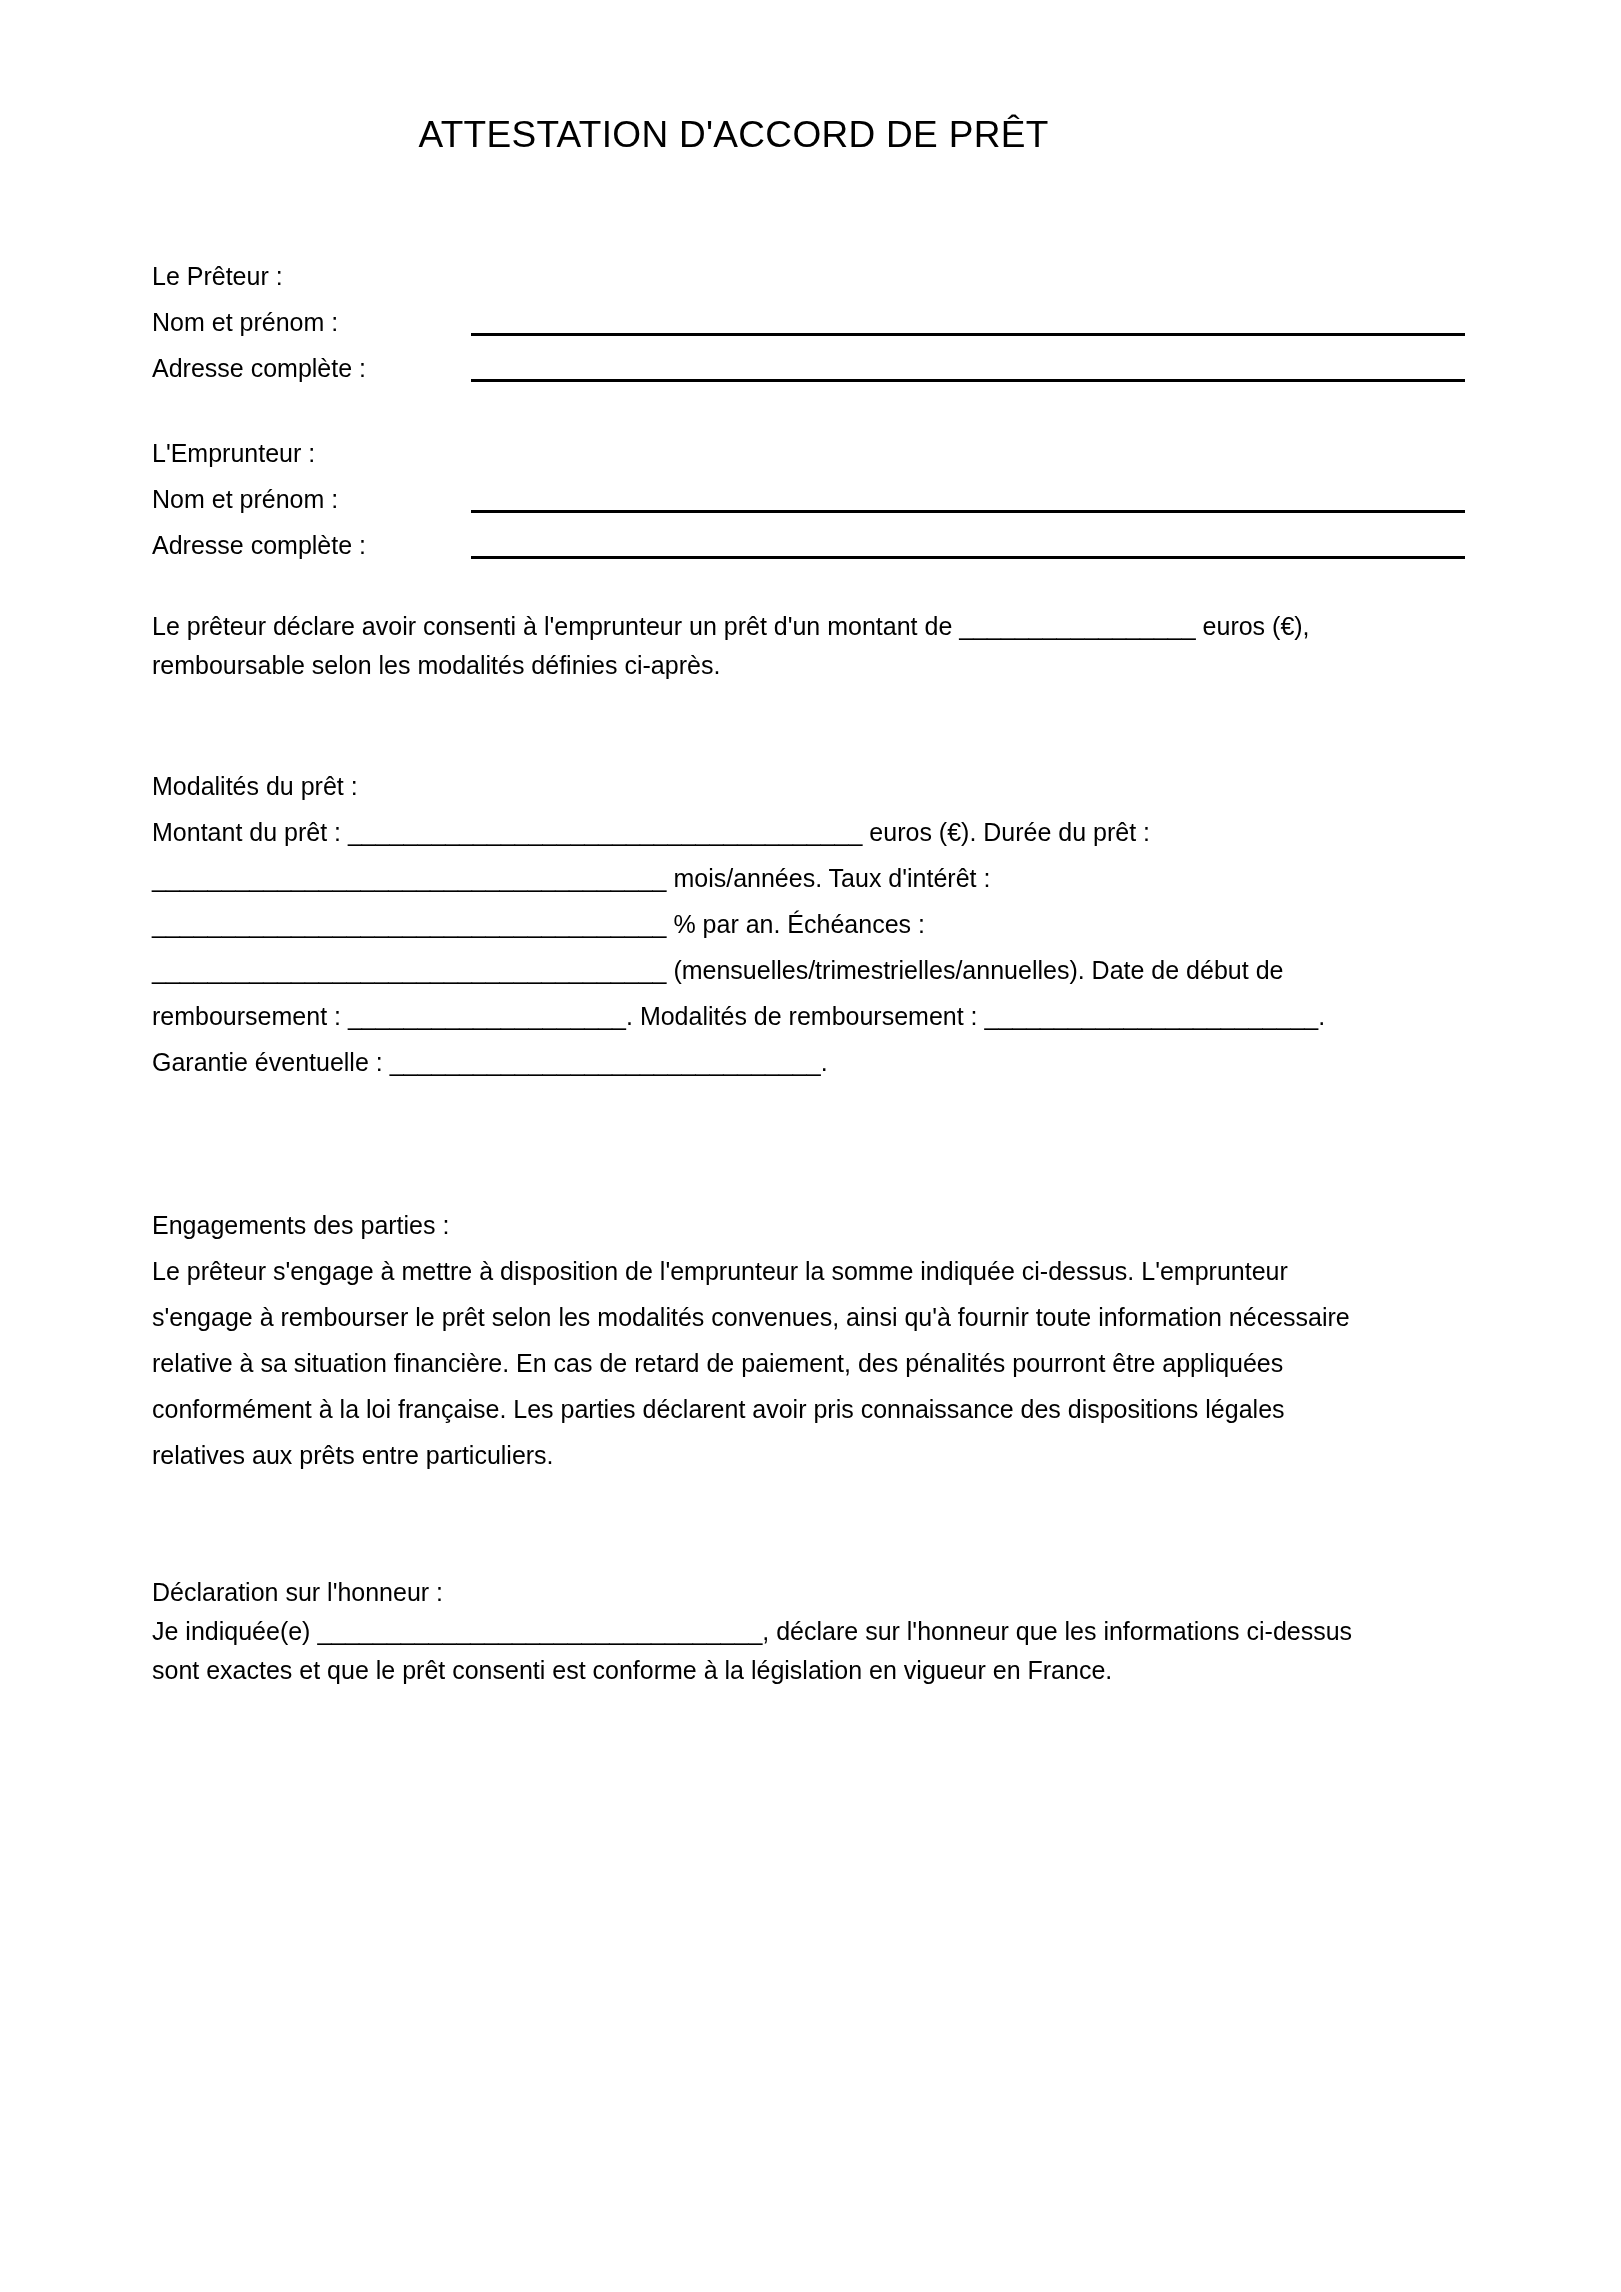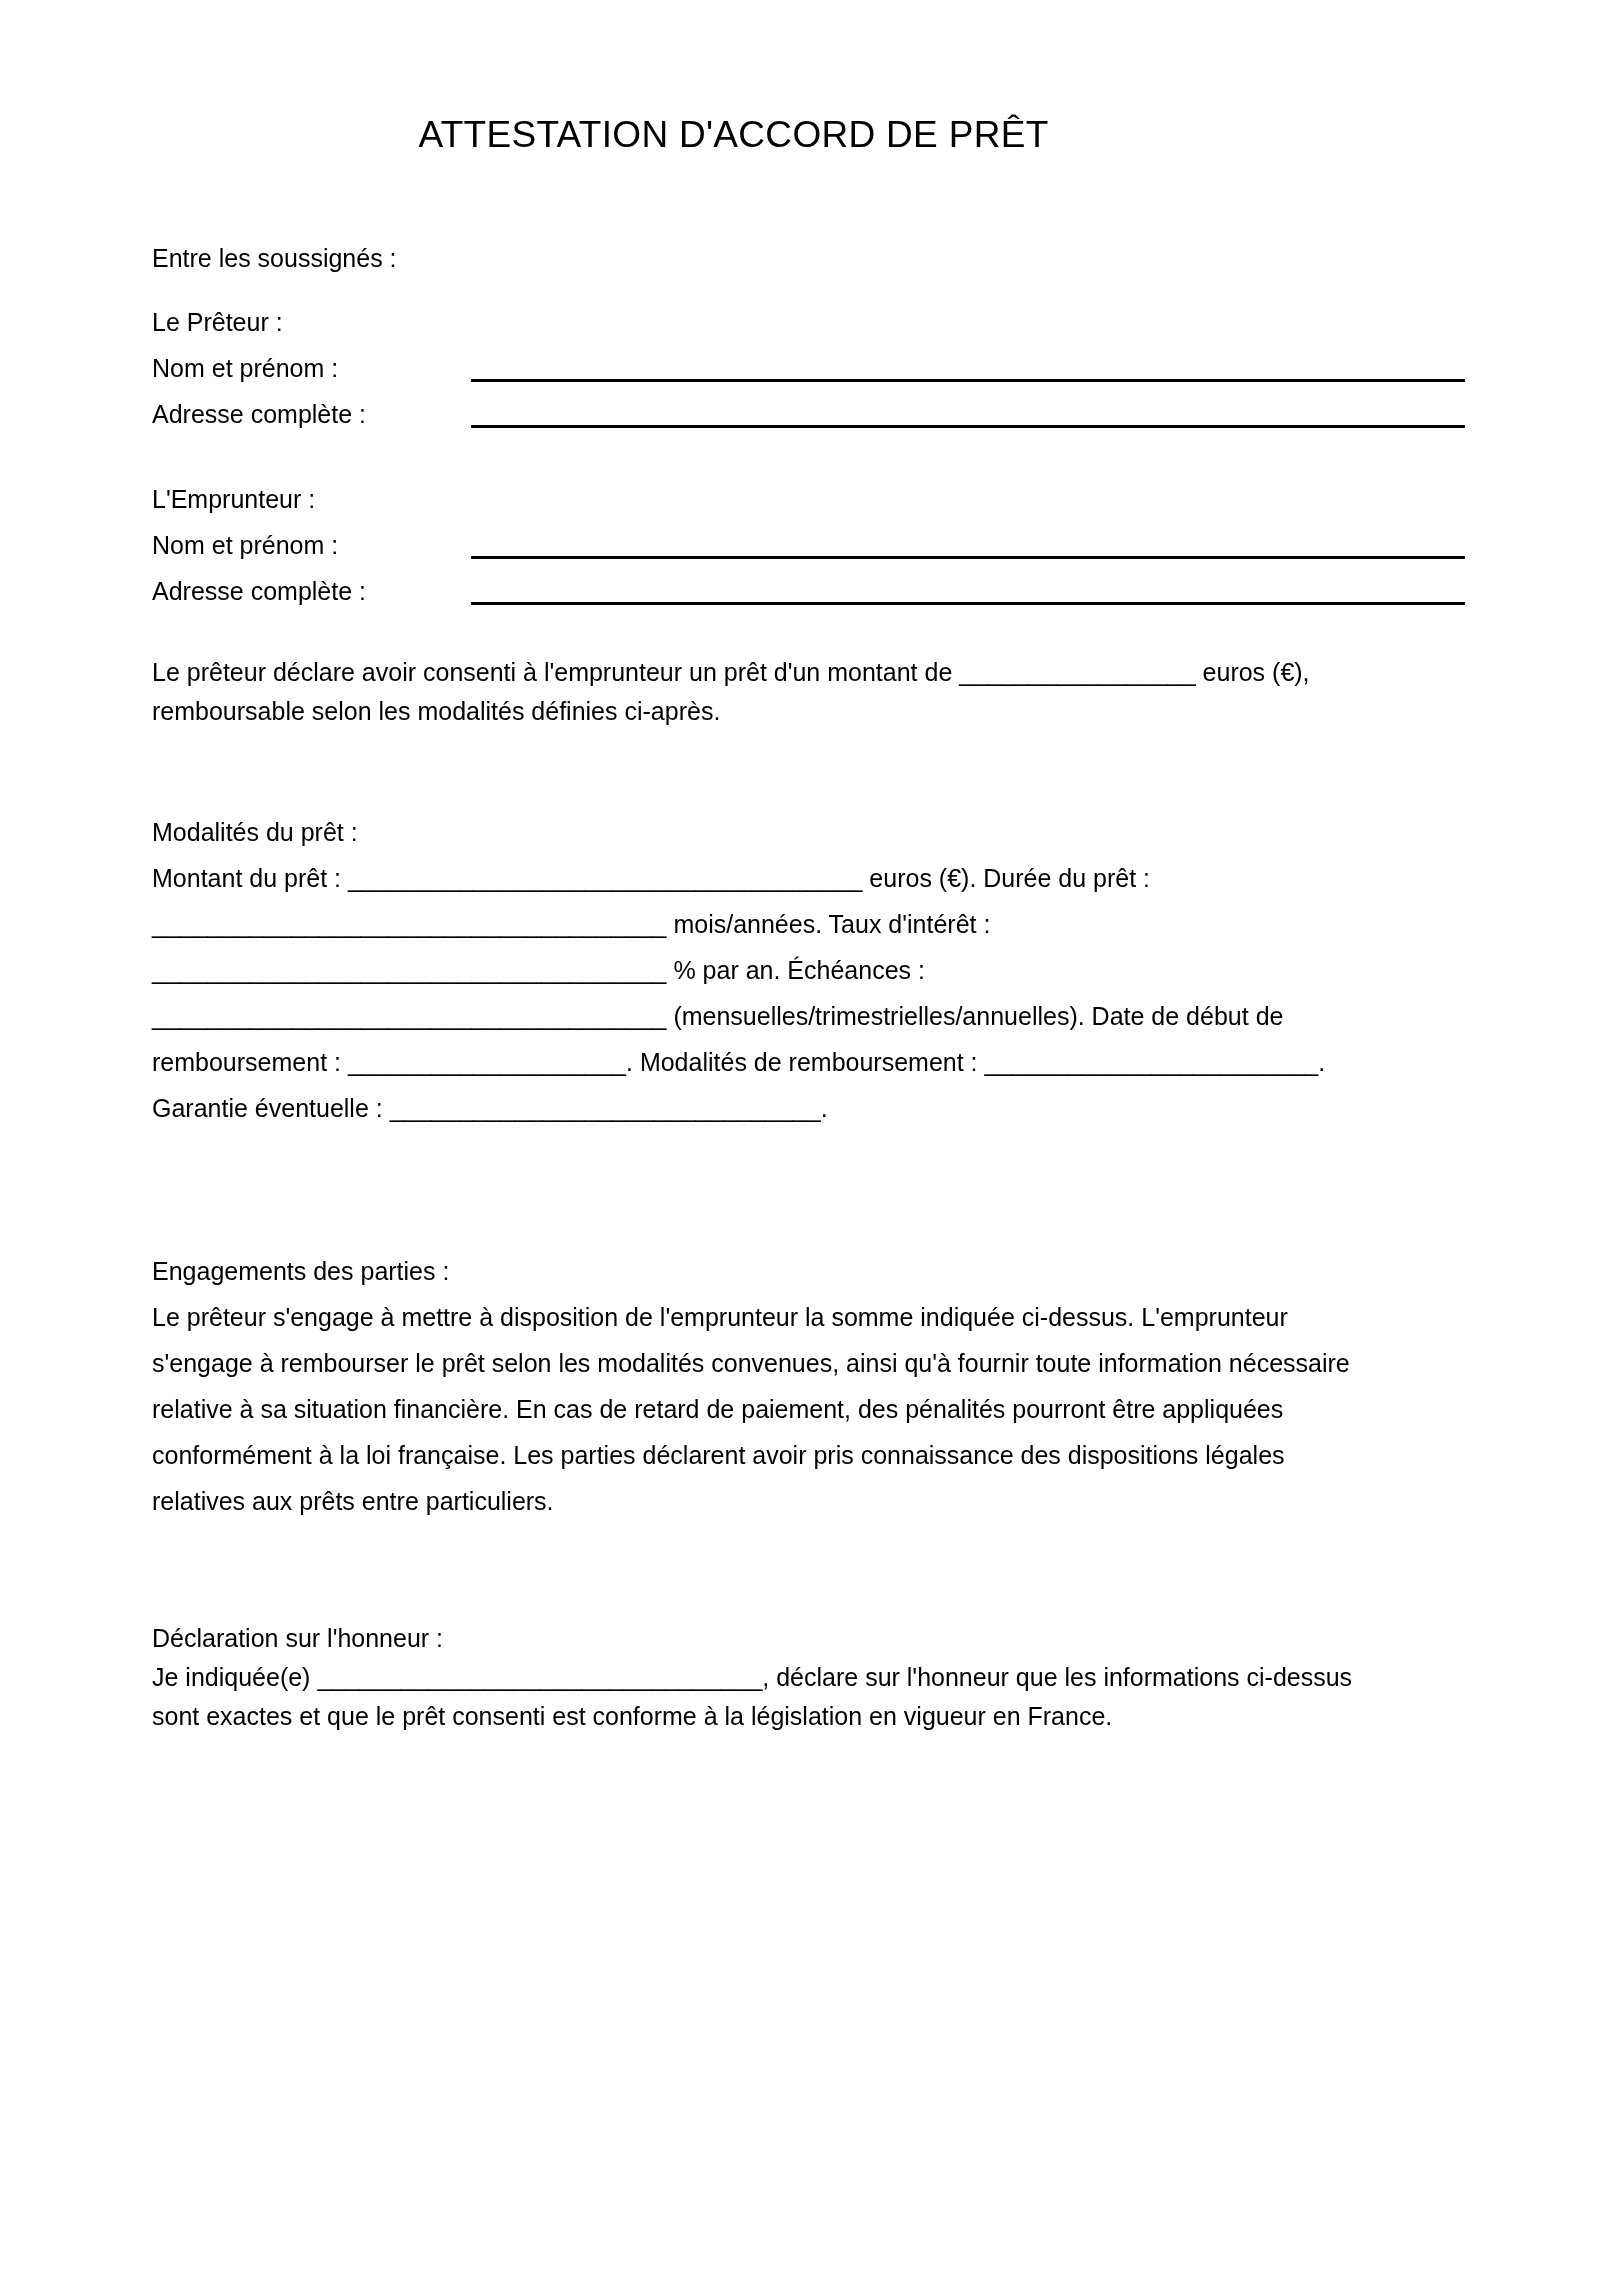--- a/index.html
+++ b/index.html
@@ -75,21 +75,20 @@
 </style>
 </head>
 <body>
 
 <div class="page">
 
   <div class="doc-title">ATTESTATION D'ACCORD DE PRÊT</div>
 
   <div class="body">
 
-    <div class="line">Entre les soussignés :</div>
 
     <div class="gap-sm"></div>
 
     <div class="line">Le Prêteur :</div>
 
     <div class="field-row">
       <span class="label">Nom et prénom :</span>
       <span class="rule"></span>
     </div>
 

